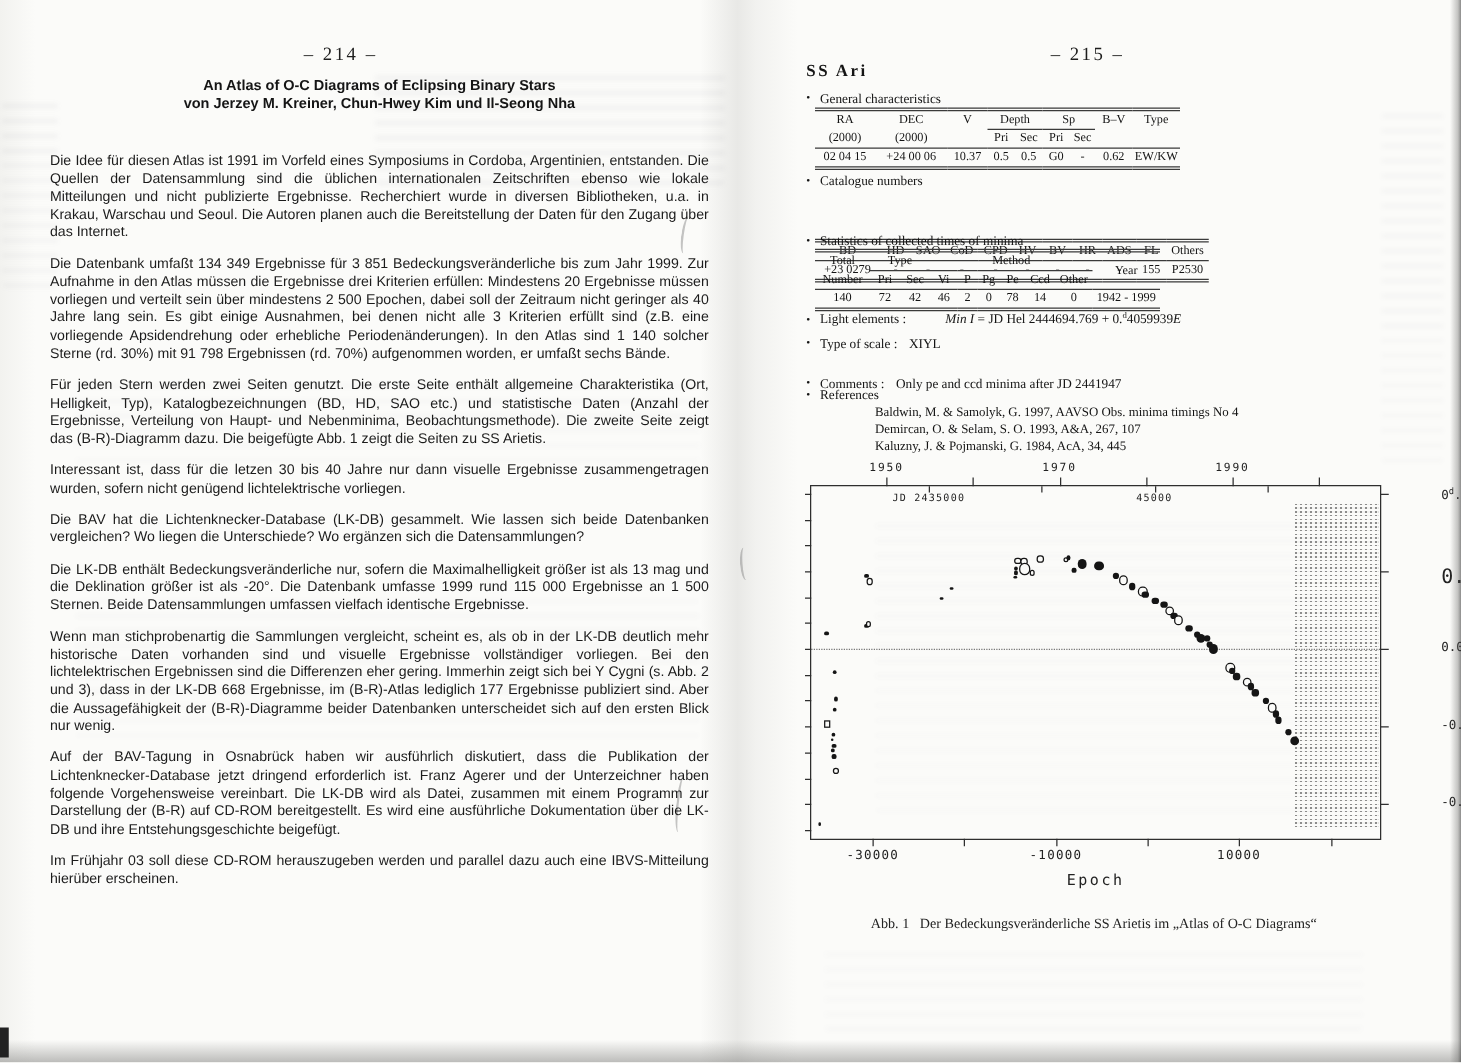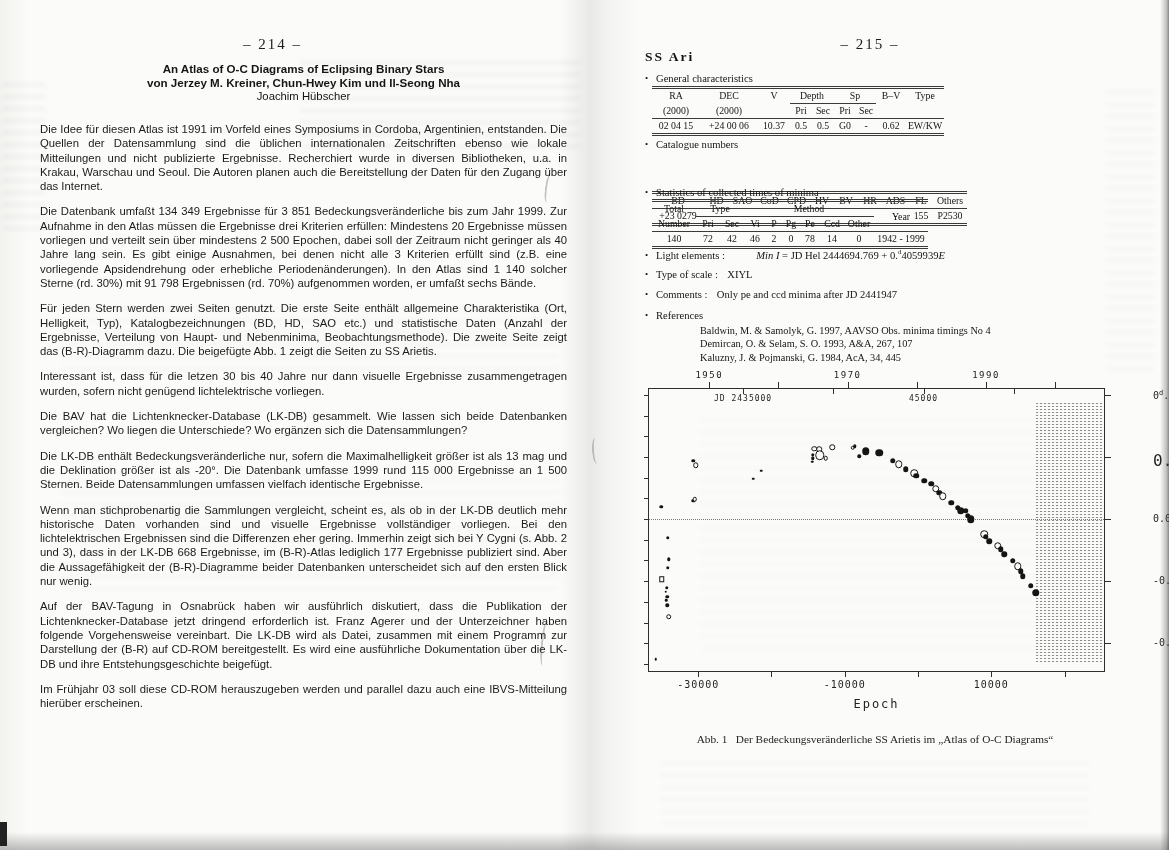--- a/index.html
+++ b/index.html
@@ -75,21 +75,20 @@
   <div class="pen" style="left:545px;top:173px;height:30px;transform:rotate(8deg);"></div>
   <div class="pen" style="left:592px;top:438px;height:26px;transform:rotate(-4deg);"></div>
   <div class="pen" style="left:541px;top:620px;height:46px;transform:rotate(6deg);"></div>
   <div class="gutter"></div>
 
   <div class="lp-pageno" style="left:0;top:36px;width:545px;">– 214 –</div>
 
   <div class="lp-title">
     <div class="t1">An Atlas of O-C Diagrams of Eclipsing Binary Stars</div>
     <div class="t2">von Jerzey M. Kreiner, Chun-Hwey Kim und Il-Seong Nha</div>
-    <div class="t3">Joachim Hübscher</div>
   </div>
 
   <div class="lp-body">
     <p>Die Idee für diesen Atlas ist 1991 im Vorfeld eines Symposiums in Cordoba, Argentinien, entstanden. Die Quellen der Datensammlung sind die üblichen internationalen Zeitschriften ebenso wie lokale Mitteilungen und nicht publizierte Ergebnisse. Recherchiert wurde in diversen Bibliotheken, u.a. in Krakau, Warschau und Seoul. Die Autoren planen auch die Bereitstellung der Daten für den Zugang über das Internet.</p>
     <p>Die Datenbank umfaßt 134 349 Ergebnisse für 3 851 Bedeckungsveränderliche bis zum Jahr 1999. Zur Aufnahme in den Atlas müssen die Ergebnisse drei Kriterien erfüllen: Mindestens 20 Ergebnisse müssen vorliegen und verteilt sein über mindestens 2 500 Epochen, dabei soll der Zeitraum nicht geringer als 40 Jahre lang sein. Es gibt einige Ausnahmen, bei denen nicht alle 3 Kriterien erfüllt sind (z.B. eine vorliegende Apsidendrehung oder erhebliche Periodenänderungen). In den Atlas sind 1 140 solcher Sterne (rd. 30%) mit 91 798 Ergebnissen (rd. 70%) aufgenommen worden, er umfaßt sechs Bände.</p>
     <p>Für jeden Stern werden zwei Seiten genutzt. Die erste Seite enthält allgemeine Charakteristika (Ort, Helligkeit, Typ), Katalogbezeichnungen (BD, HD, SAO etc.) und statistische Daten (Anzahl der Ergebnisse, Verteilung von Haupt- und Nebenminima, Beobachtungsmethode). Die zweite Seite zeigt das (B-R)-Diagramm dazu. Die beigefügte Abb. 1 zeigt die Seiten zu SS Arietis.</p>
     <p>Interessant ist, dass für die letzen 30 bis 40 Jahre nur dann visuelle Ergebnisse zusammengetragen wurden, sofern nicht genügend lichtelektrische vorliegen.</p>
     <p>Die BAV hat die Lichtenknecker-Database (LK-DB) gesammelt. Wie lassen sich beide Datenbanken vergleichen? Wo liegen die Unterschiede? Wo ergänzen sich die Datensammlungen?</p>
     <p>Die LK-DB enthält Bedeckungsveränderliche nur, sofern die Maximalhelligkeit größer ist als 13 mag und die Deklination größer ist als -20°. Die Datenbank umfasse 1999 rund 115 000 Ergebnisse an 1 500 Sternen. Beide Datensammlungen umfassen vielfach identische Ergebnisse.</p>
     <p>Wenn man stichprobenartig die Sammlungen vergleicht, scheint es, als ob in der LK-DB deutlich mehr historische Daten vorhanden sind und visuelle Ergebnisse vollständiger vorliegen. Bei den lichtelektrischen Ergebnissen sind die Differenzen eher gering. Immerhin zeigt sich bei Y Cygni (s. Abb. 2 und 3), dass in der LK-DB 668 Ergebnisse, im (B-R)-Atlas lediglich 177 Ergebnisse publiziert sind. Aber die Aussagefähigkeit der (B-R)-Diagramme beider Datenbanken unterscheidet sich auf den ersten Blick nur wenig.</p>
@@ -251,21 +250,21 @@
       <span class="bullet">•</span><span>Light elements :</span>
       <span style="display:inline-block;width:26px;"></span>
       <span class="ital">Min I</span>
       <span>= JD Hel 2444694.769 + 0.</span><sup>d</sup><span>4059939</span><span class="ital">E</span>
     </div>
     <div class="sec" style="left:645px;top:269px;">
       <span class="bullet">•</span><span>Type of scale :</span>
       <span style="display:inline-block;width:4px;"></span>
       <span>XIYL</span>
     </div>
-    <div class="sec" style="left:645px;top:289px;">
+    <div class="sec" style="left:645px;top:301px;">
       <span class="bullet">•</span><span>Comments :</span>
       <span style="display:inline-block;width:4px;"></span>
       <span>Only pe and ccd minima after JD 2441947</span>
     </div>
     <div class="sec" style="left:645px;top:310px;">
       <span class="bullet">•</span><span>References</span>
     </div>
     <div class="refs" style="left:700px;top:324px;">
       <div>Baldwin, M. &amp; Samolyk, G. 1997, AAVSO Obs. minima timings No 4</div>
       <div>Demircan, O. &amp; Selam, S. O. 1993, A&amp;A, 267, 107</div>

